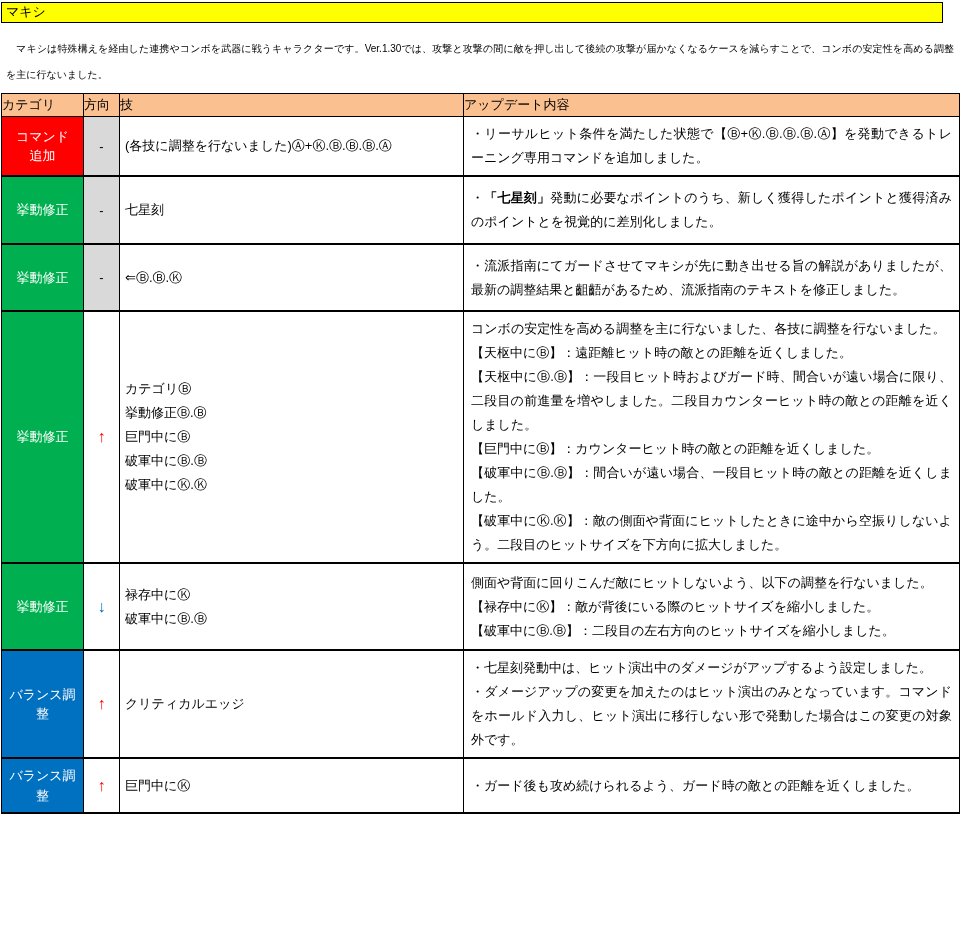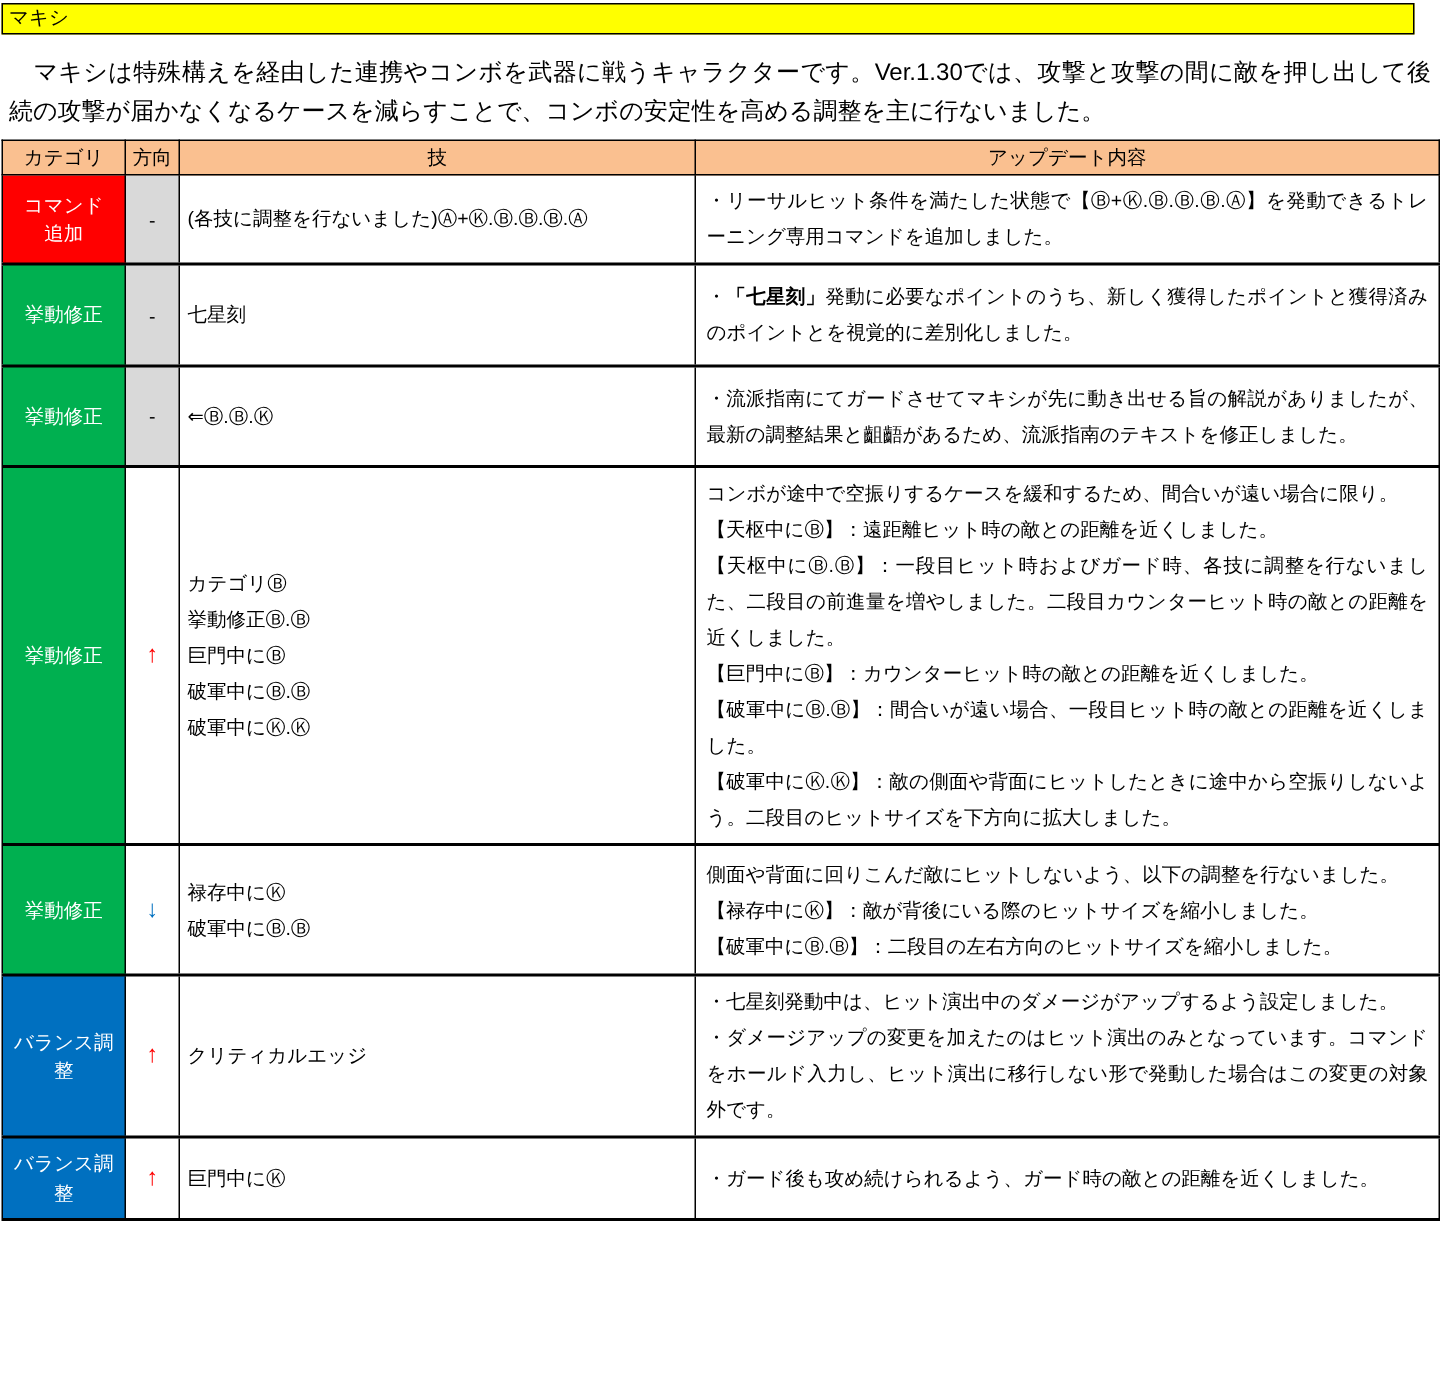--- a/index.html
+++ b/index.html
@@ -7,29 +7,29 @@
     width:960px;height:928px;background:#ffffff;color:#000;
     font-family:"Liberation Sans","DejaVu Sans",sans-serif;
     overflow:hidden;
   }
   .title-bar{
     margin:2px 17px 0 1px;border:1px solid #000;
     font-size:13px;line-height:16px;padding:1px 4px 2px 4px;
   }
   .intro{
     margin:13px 0 0 0;padding:0 6px 0 6px;
-    font-size:16px;line-height:26px;text-align:justify;
+    font-size:10px;line-height:26px;text-align:justify;
   }
   .intro p{margin:0;}
   table.update{
     border-collapse:collapse;table-layout:fixed;width:958px;
     margin:5px 0 0 1px;font-size:13px;
   }
   th{
-    border:1px solid #000;text-align:center;font-weight:normal;
+    border:1px solid #000;text-align:left;font-weight:normal;
     padding:2px 0;height:18px;font-size:13px;
   }
   td{border:1px solid #000;border-bottom-width:2px;vertical-align:middle;padding:0;}
   td.cat{
     text-align:center;color:#fff;white-space:pre-line;line-height:1.5;
     padding:0 1px;
   }
   td.dir{text-align:center;font-size:15px;}
   td.dir.neutral{font-size:13px;color:#000;}
   .arrow{font-weight:bold;font-size:16px;}
@@ -99,23 +99,23 @@
         <td class="cat" style="background: rgb(0, 176, 80);">挙動修正</td>
         <td class="dir"><span class="arrow" style="color: rgb(255, 0, 0);">↑</span></td>
         <td class="move">
           <div class="move-line">カテゴリⒷ</div>
           <div class="move-line">挙動修正Ⓑ.Ⓑ</div>
           <div class="move-line">巨門中にⒷ</div>
           <div class="move-line">破軍中にⒷ.Ⓑ</div>
           <div class="move-line">破軍中にⓀ.Ⓚ</div>
         </td>
         <td class="content">
-          <div class="content-line">コンボが途中で空振りするケースを緩和するため、間合いが遠い場合に限り。</div>
+          <div class="content-line">コンボの安定性を高める調整を主に行ないました、各技に調整を行ないました。</div>
           <div class="content-line">【天枢中にⒷ】：遠距離ヒット時の敵との距離を近くしました。</div>
-          <div class="content-line">【天枢中にⒷ.Ⓑ】：一段目ヒット時およびガード時、各技に調整を行ないました、二段目の前進量を増やしました。二段目カウンターヒット時の敵との距離を近くしました。</div>
+          <div class="content-line">【天枢中にⒷ.Ⓑ】：一段目ヒット時およびガード時、間合いが遠い場合に限り、二段目の前進量を増やしました。二段目カウンターヒット時の敵との距離を近くしました。</div>
           <div class="content-line">【巨門中にⒷ】：カウンターヒット時の敵との距離を近くしました。</div>
           <div class="content-line">【破軍中にⒷ.Ⓑ】：間合いが遠い場合、一段目ヒット時の敵との距離を近くしました。</div>
           <div class="content-line">【破軍中にⓀ.Ⓚ】：敵の側面や背面にヒットしたときに途中から空振りしないよう。二段目のヒットサイズを下方向に拡大しました。</div>
         </td>
       </tr>
       <tr style="height: 87px;">
         <td class="cat" style="background: rgb(0, 176, 80);">挙動修正</td>
         <td class="dir"><span class="arrow" style="color: rgb(0, 112, 192);">↓</span></td>
         <td class="move">
           <div class="move-line">禄存中にⓀ</div>

